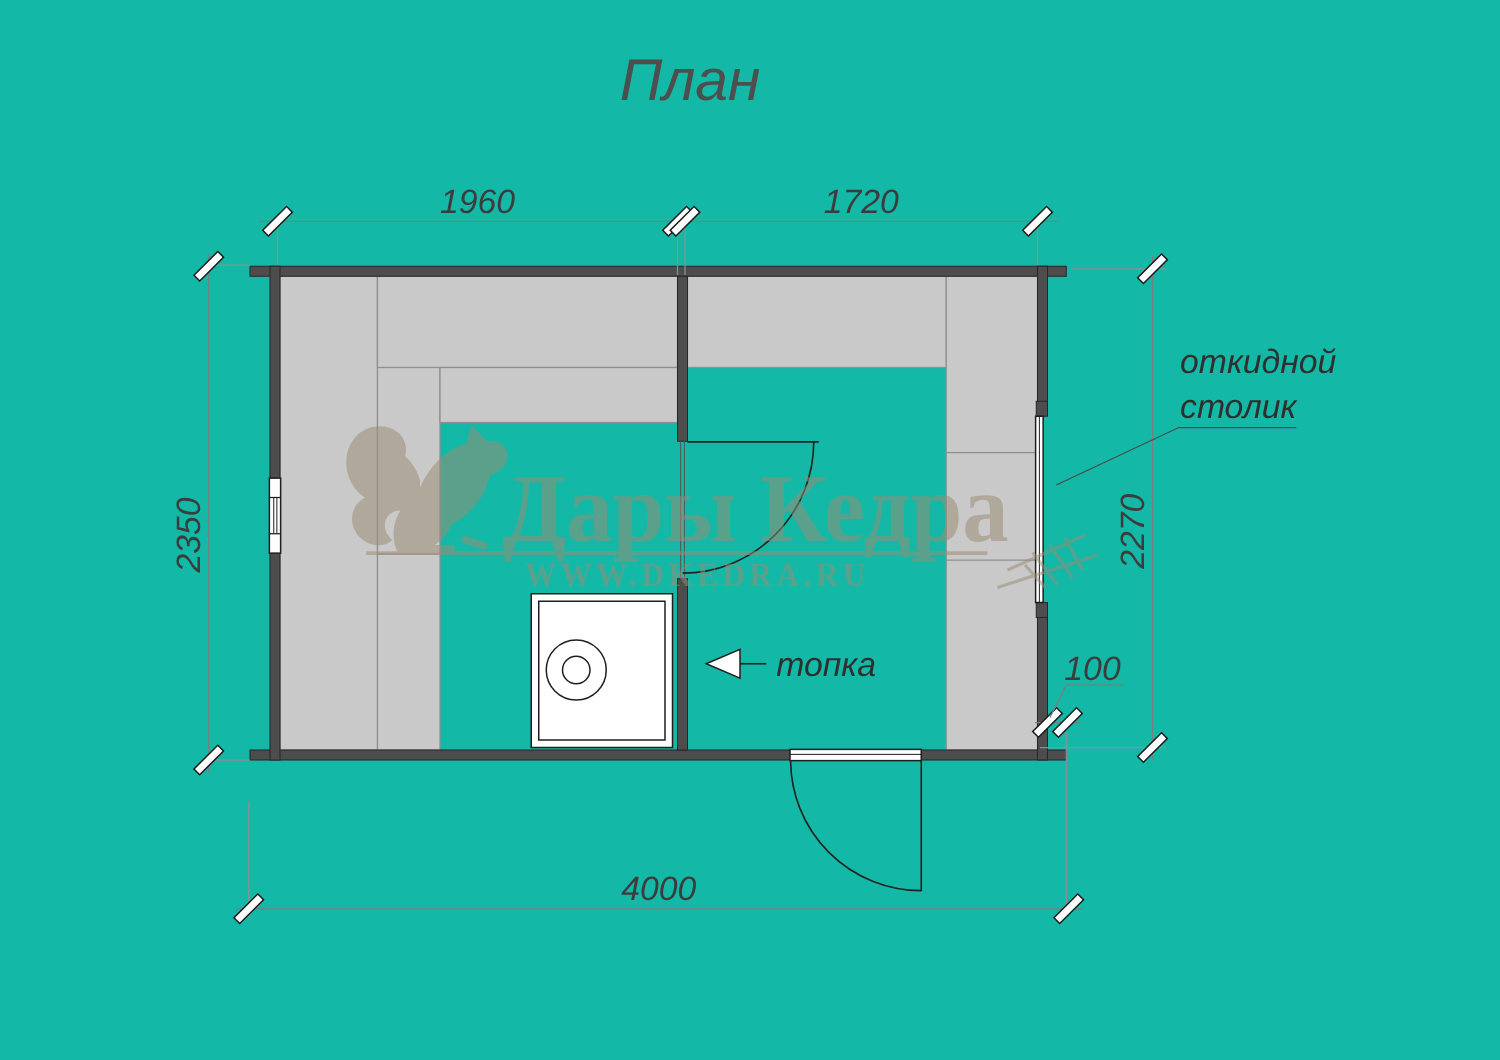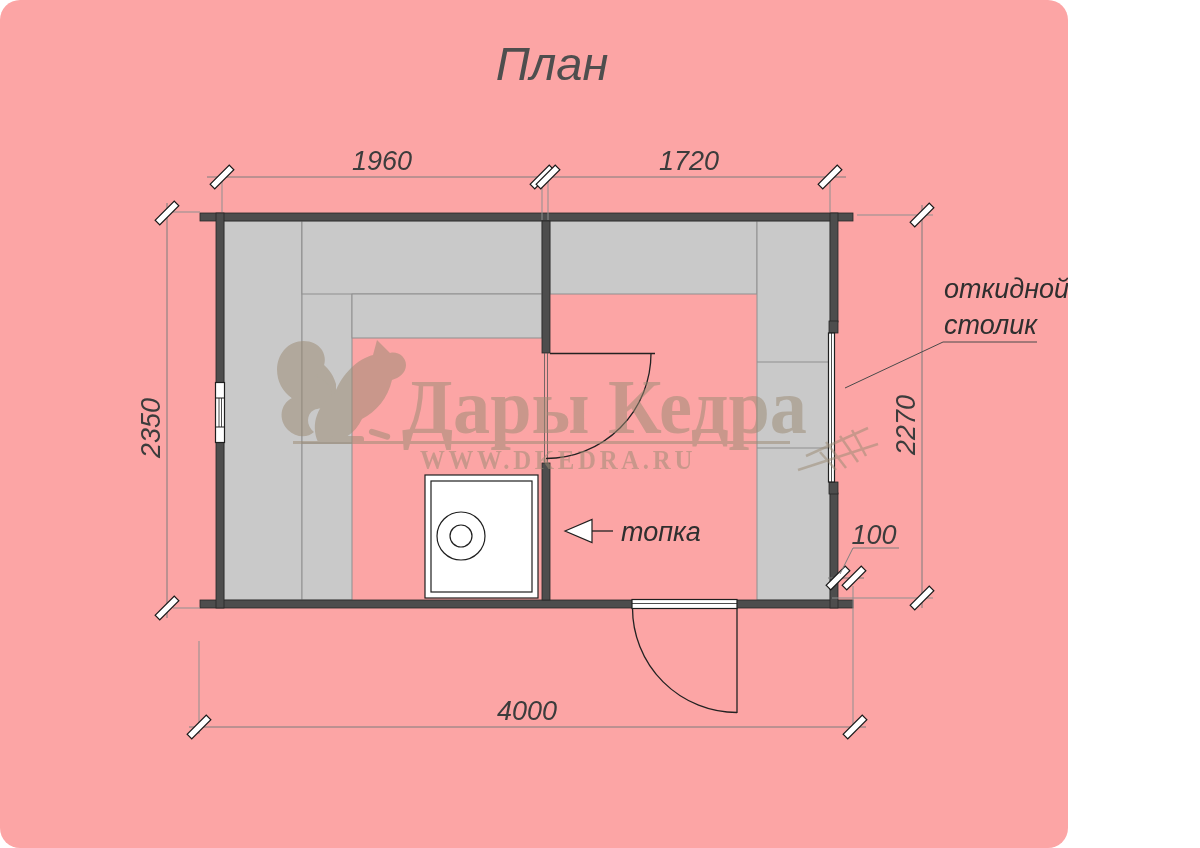--- a/index.html
+++ b/index.html
@@ -1,17 +1,17 @@
 <!DOCTYPE html>
 <html><head>
 <meta charset="utf-8">
 <style>
   html,body{margin:0;padding:0;background:#ffffff;}
-  .canvas{position:relative;width:1068px;height:848px;background:#fca5a5;overflow:hidden;
-          font-family:"Liberation Sans",sans-serif;border-radius:20px;}
+  .canvas{position:relative;width:1200px;height:848px;background:#14b8a6;overflow:hidden;
+          font-family:"Liberation Sans",sans-serif;}
   svg{position:absolute;left:0;top:0;}
   .t-title{font-family:"Liberation Sans",sans-serif;font-style:italic;font-size:47px;fill:#4e4e4e;}
   .t-dim{font-family:"Liberation Sans",sans-serif;font-style:italic;font-size:27px;fill:#3c3c3c;}
   .t-label{font-family:"Liberation Sans",sans-serif;font-style:italic;font-size:27px;fill:#2f2f2f;}
   .t-brand{font-family:"Liberation Serif",serif;font-weight:bold;font-size:78px;fill:#9c8b74;}
   .t-url{font-family:"Liberation Serif",serif;font-weight:bold;font-size:27px;letter-spacing:4px;fill:#9c8b74;}
   .wall{fill:#4d4d4d;stroke:#272727;stroke-width:0.8;}
   .bench{fill:#c9c9c9;stroke:#8f8f8f;stroke-width:1;}
   .thin{stroke:#1f1f1f;stroke-width:1.2;fill:#ffffff;}
   .dimline{stroke:#7d7d7d;stroke-width:1;fill:none;}

